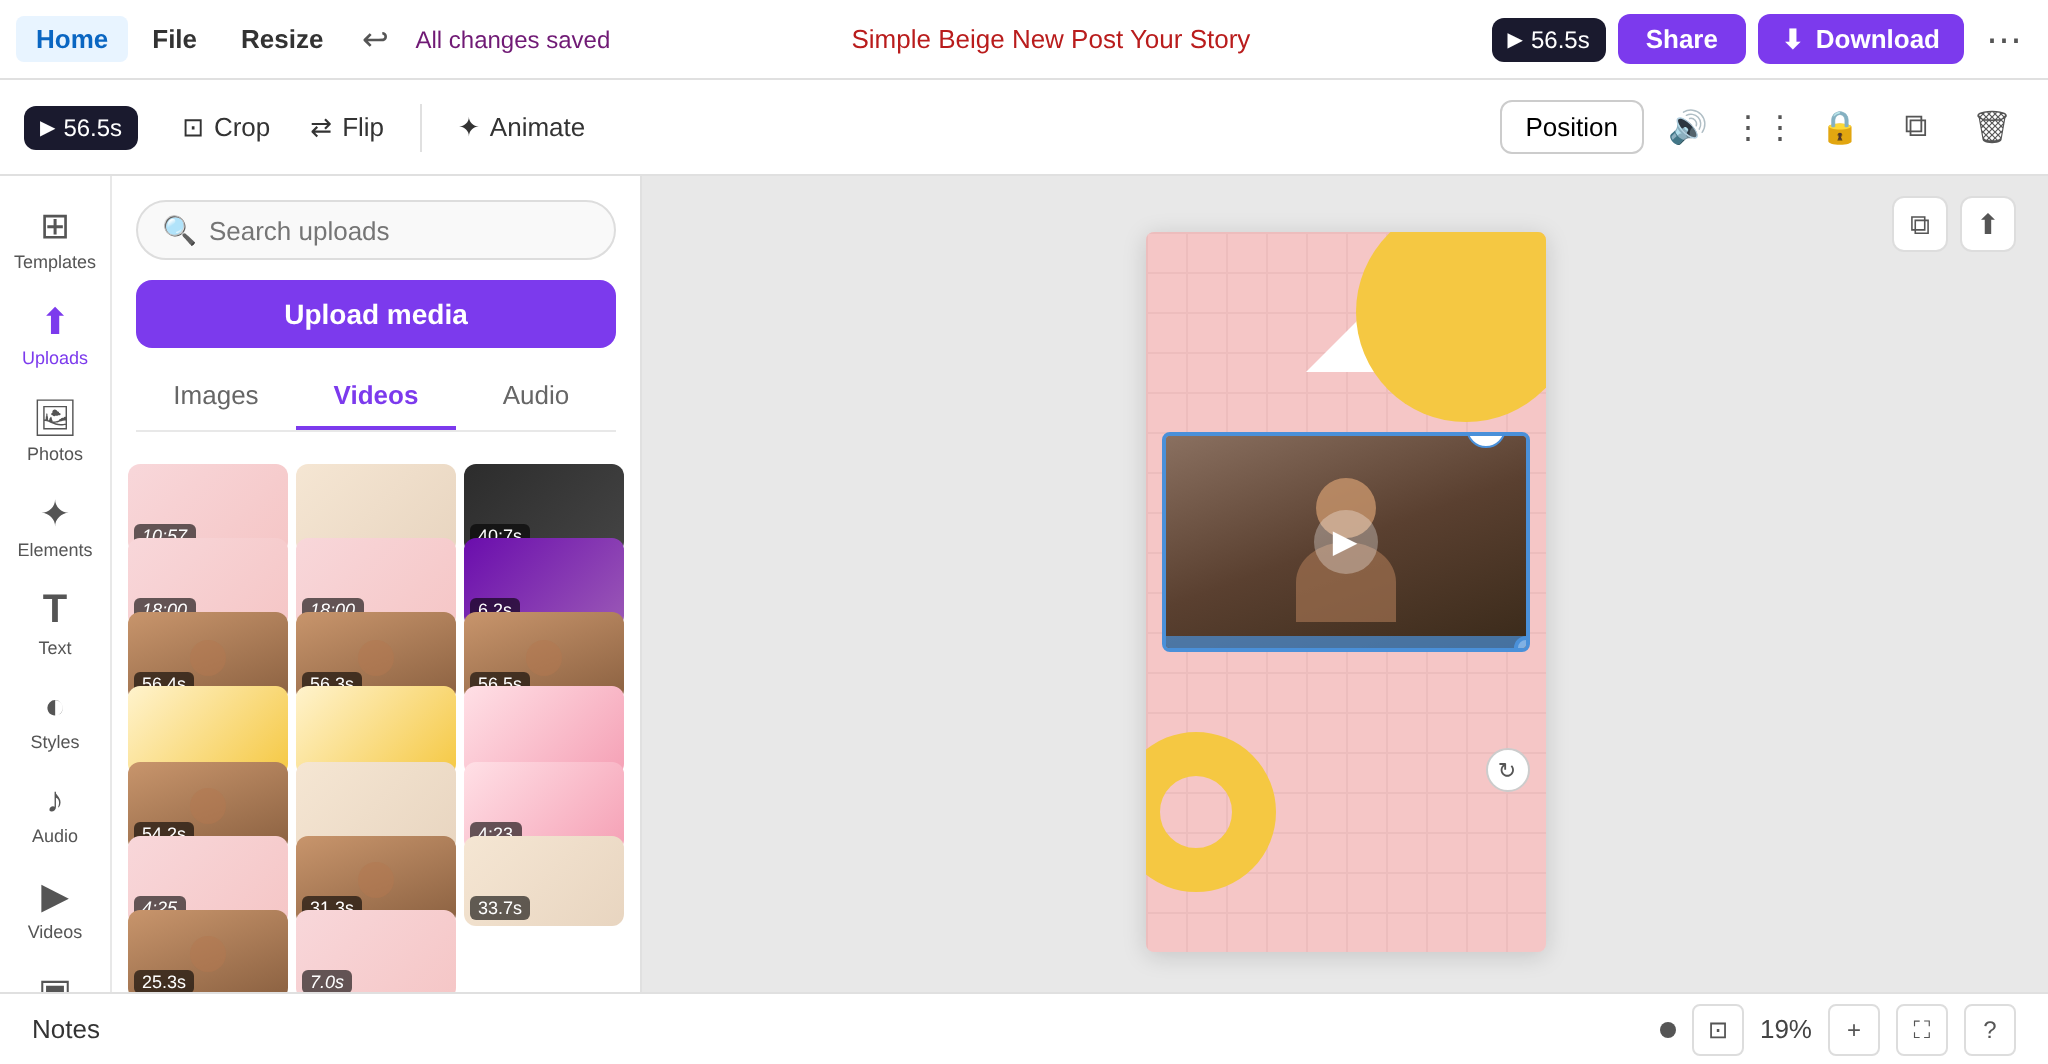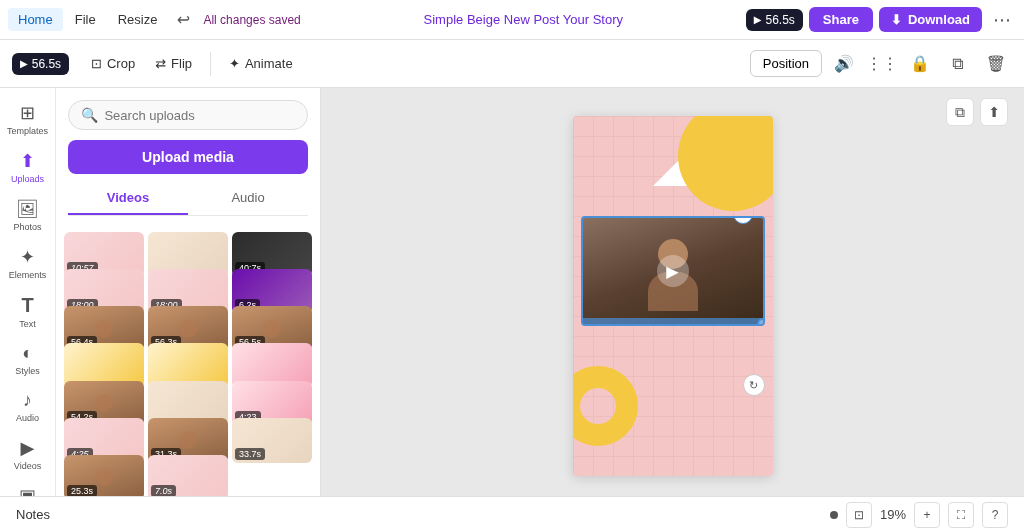--- a/index.html
+++ b/index.html
@@ -7,25 +7,25 @@
 
     
     .top-bar {
       display: flex; align-items: center; height: 40px;
       background: #ffffff; border-bottom: 1px solid #e0e0e0;
       padding: 0 8px; gap: 4px; flex-shrink: 0;
     }
     .top-bar-left { display: flex; align-items: center; gap: 2px; }
     .nav-btn {
       padding: 4px 10px; border-radius: 4px; border: none; cursor: pointer;
-      font-size: 13px; font-weight: 400; background: transparent; color: #333;
+      font-size: 13px; font-weight: 700; background: transparent; color: #333;
     }
     .nav-btn.active { background: #e8f4ff; color: #0a66c2; }
     .top-bar-center { flex: 1; display: flex; align-items: center; justify-content: center; gap: 8px; }
-    .title-text { font-size: 13px; color: #6d28d9; }
+    .title-text { font-size: 13px; color: #b91c1c; }
     .top-bar-right { display: flex; align-items: center; gap: 6px; }
     .share-btn {
       padding: 5px 14px; background: #7c3aed; color: white;
       border: none; border-radius: 6px; font-size: 13px; font-weight: 600; cursor: pointer;
     }
     .download-btn {
       display: flex; align-items: center; gap: 6px;
       padding: 5px 12px; background: #7c3aed; color: white;
       border: none; border-radius: 6px; font-size: 13px; font-weight: 600; cursor: pointer;
     }
@@ -314,20 +314,21 @@
   </div>
 
   <div class="upload-panel">
     <div class="upload-panel-header">
       <div class="search-box">
         <span style="color:#999;font-size:14px;">🔍</span>
         <input type="text" placeholder="Search uploads" style="">
       </div>
       <button class="upload-btn">Upload media</button>
       <div class="media-tabs">
+        <button class="media-tab">Images</button>
         <button class="media-tab active">Videos</button>
         <button class="media-tab">Audio</button>
       </div>
     </div>
     <div class="media-grid" id="media-grid">
     <div class="media-thumb thumb-pink">
           <div style="width: 100%; height: 100%; display: flex; align-items: center; justify-content: center; background: linear-gradient(135deg, rgb(248, 215, 218), rgb(245, 198, 198));"></div>
           <span class="duration-tag">10:57</span>
         </div>
         <div class="media-thumb thumb-beige">

